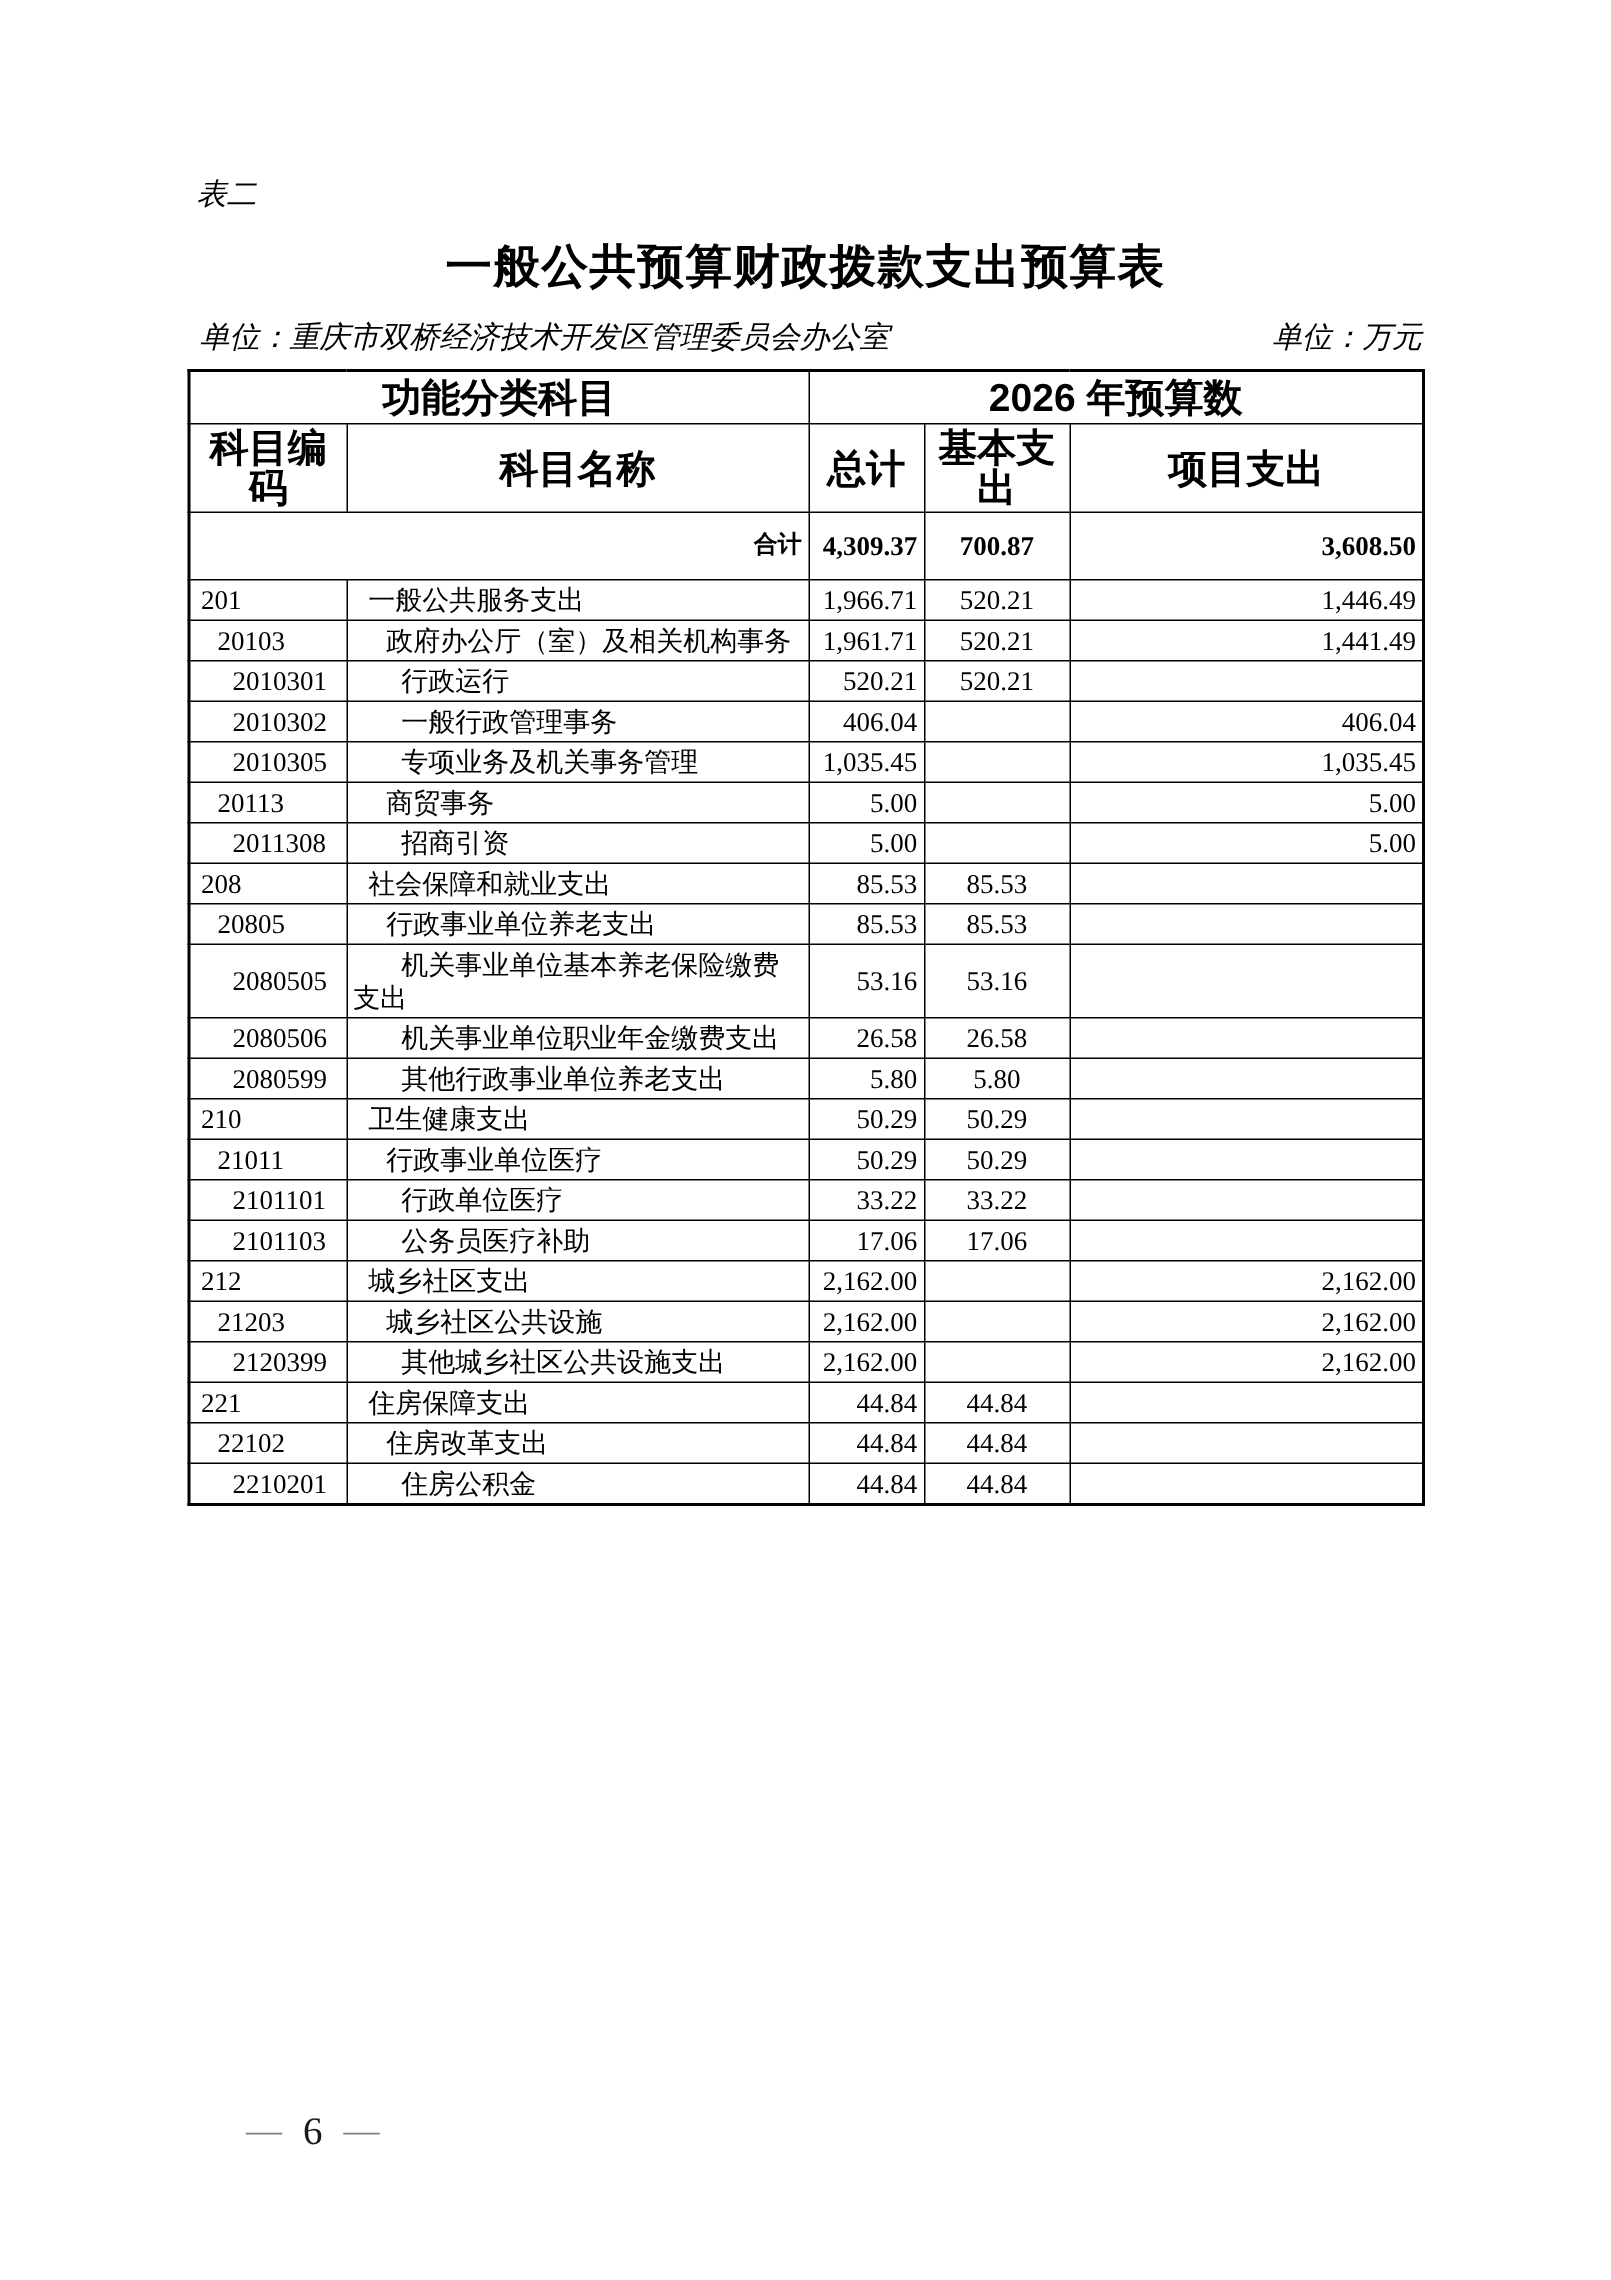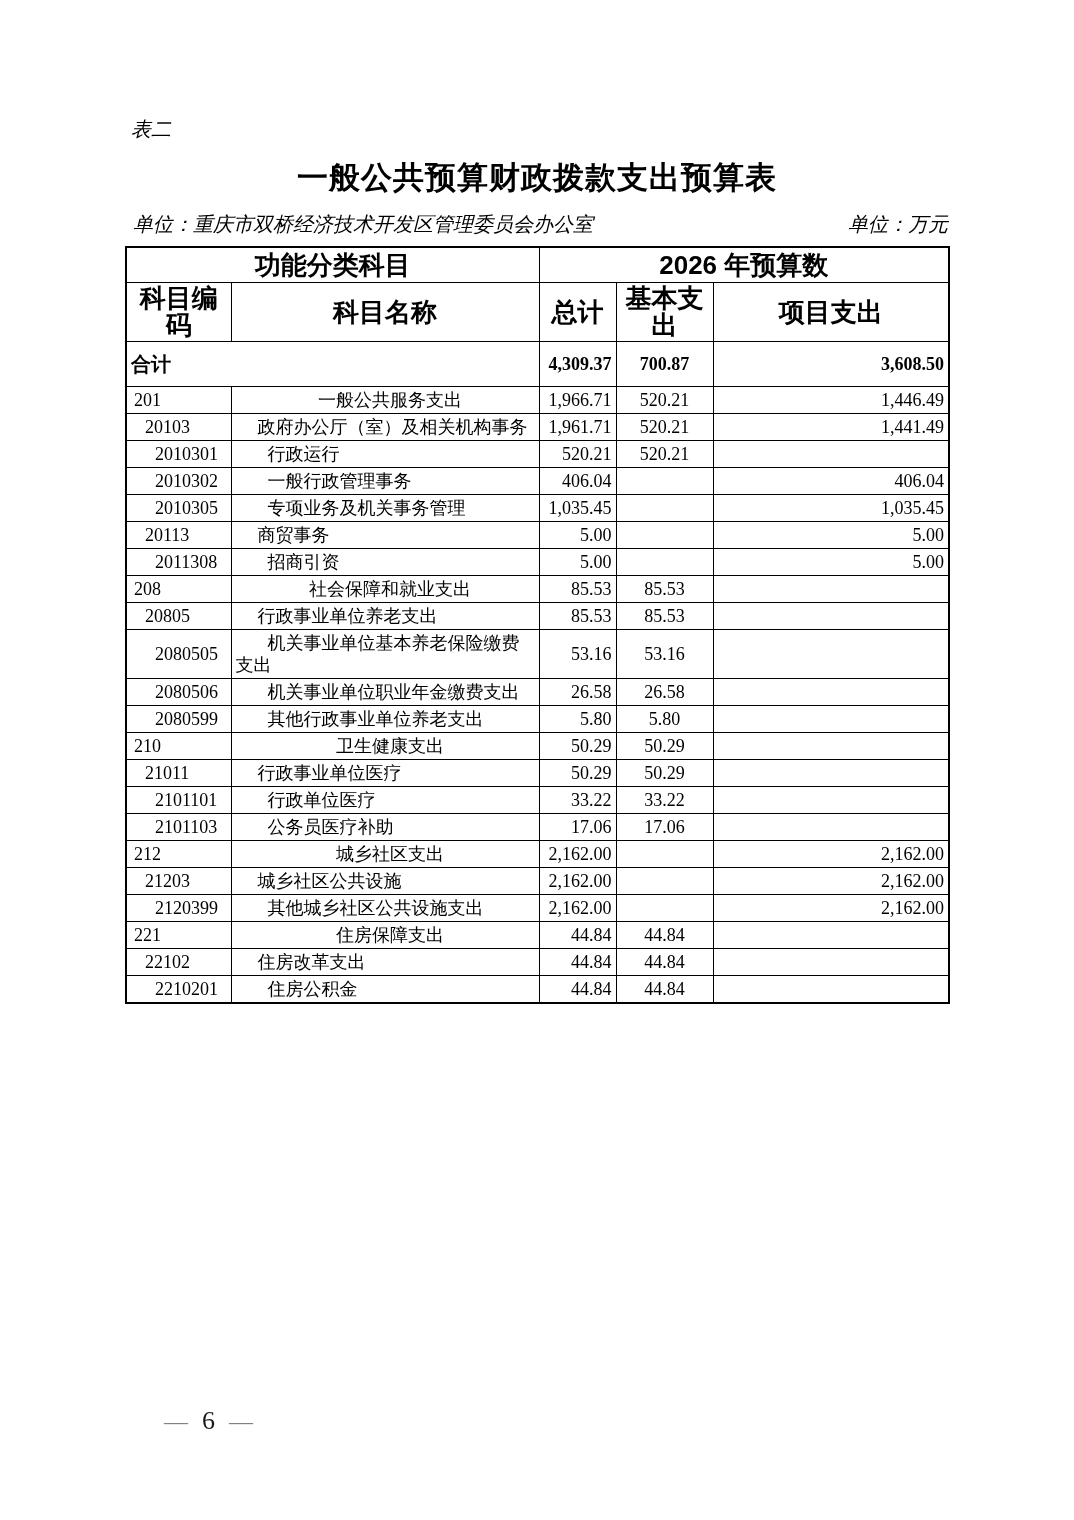--- a/index.html
+++ b/index.html
@@ -51,28 +51,28 @@
     padding: 2px 4px; height: 22px;
   }
   td.code { text-align: left; }
   td.name { text-align: left; }
   td.total   { text-align: right; word-break: break-all; padding: 2px 13px; }
   td.basic   { text-align: center; }
   td.project { text-align: right; padding-right: 9px; }
   tr.lv1 td.code { padding-left: 7px;  }
   tr.lv2 td.code { padding-left: 18px; }
   tr.lv3 td.code { padding-left: 28px; }
-  tr.lv1 td.name { text-indent: 10px; text-align: center; }
+  tr.lv1 td.name { text-indent: 10px; }
   tr.lv2 td.name { text-indent: 22px; }
   tr.lv3 td.name { text-indent: 32px; margin-left: 24px; }
   tr.grand td { font-weight: bold; height: 40px; }
   tr.grand td.merged-label {
-    text-align: left;
+    text-align: right;
     font-family: "Liberation Sans", "DejaVu Sans", sans-serif;
-    font-size: 20px;
+    font-size: 16px;
   }
   .page-footer {
     position: absolute; top: 1406px; left: 164px;
     display: flex; align-items: center; gap: 14px;
   }
   .page-footer .dash { color: #808080; font-size: 24px; }
   .page-footer .num  { color: #1a1a1a; font-size: 26px; }
 </style>
 </head>
 <body>

